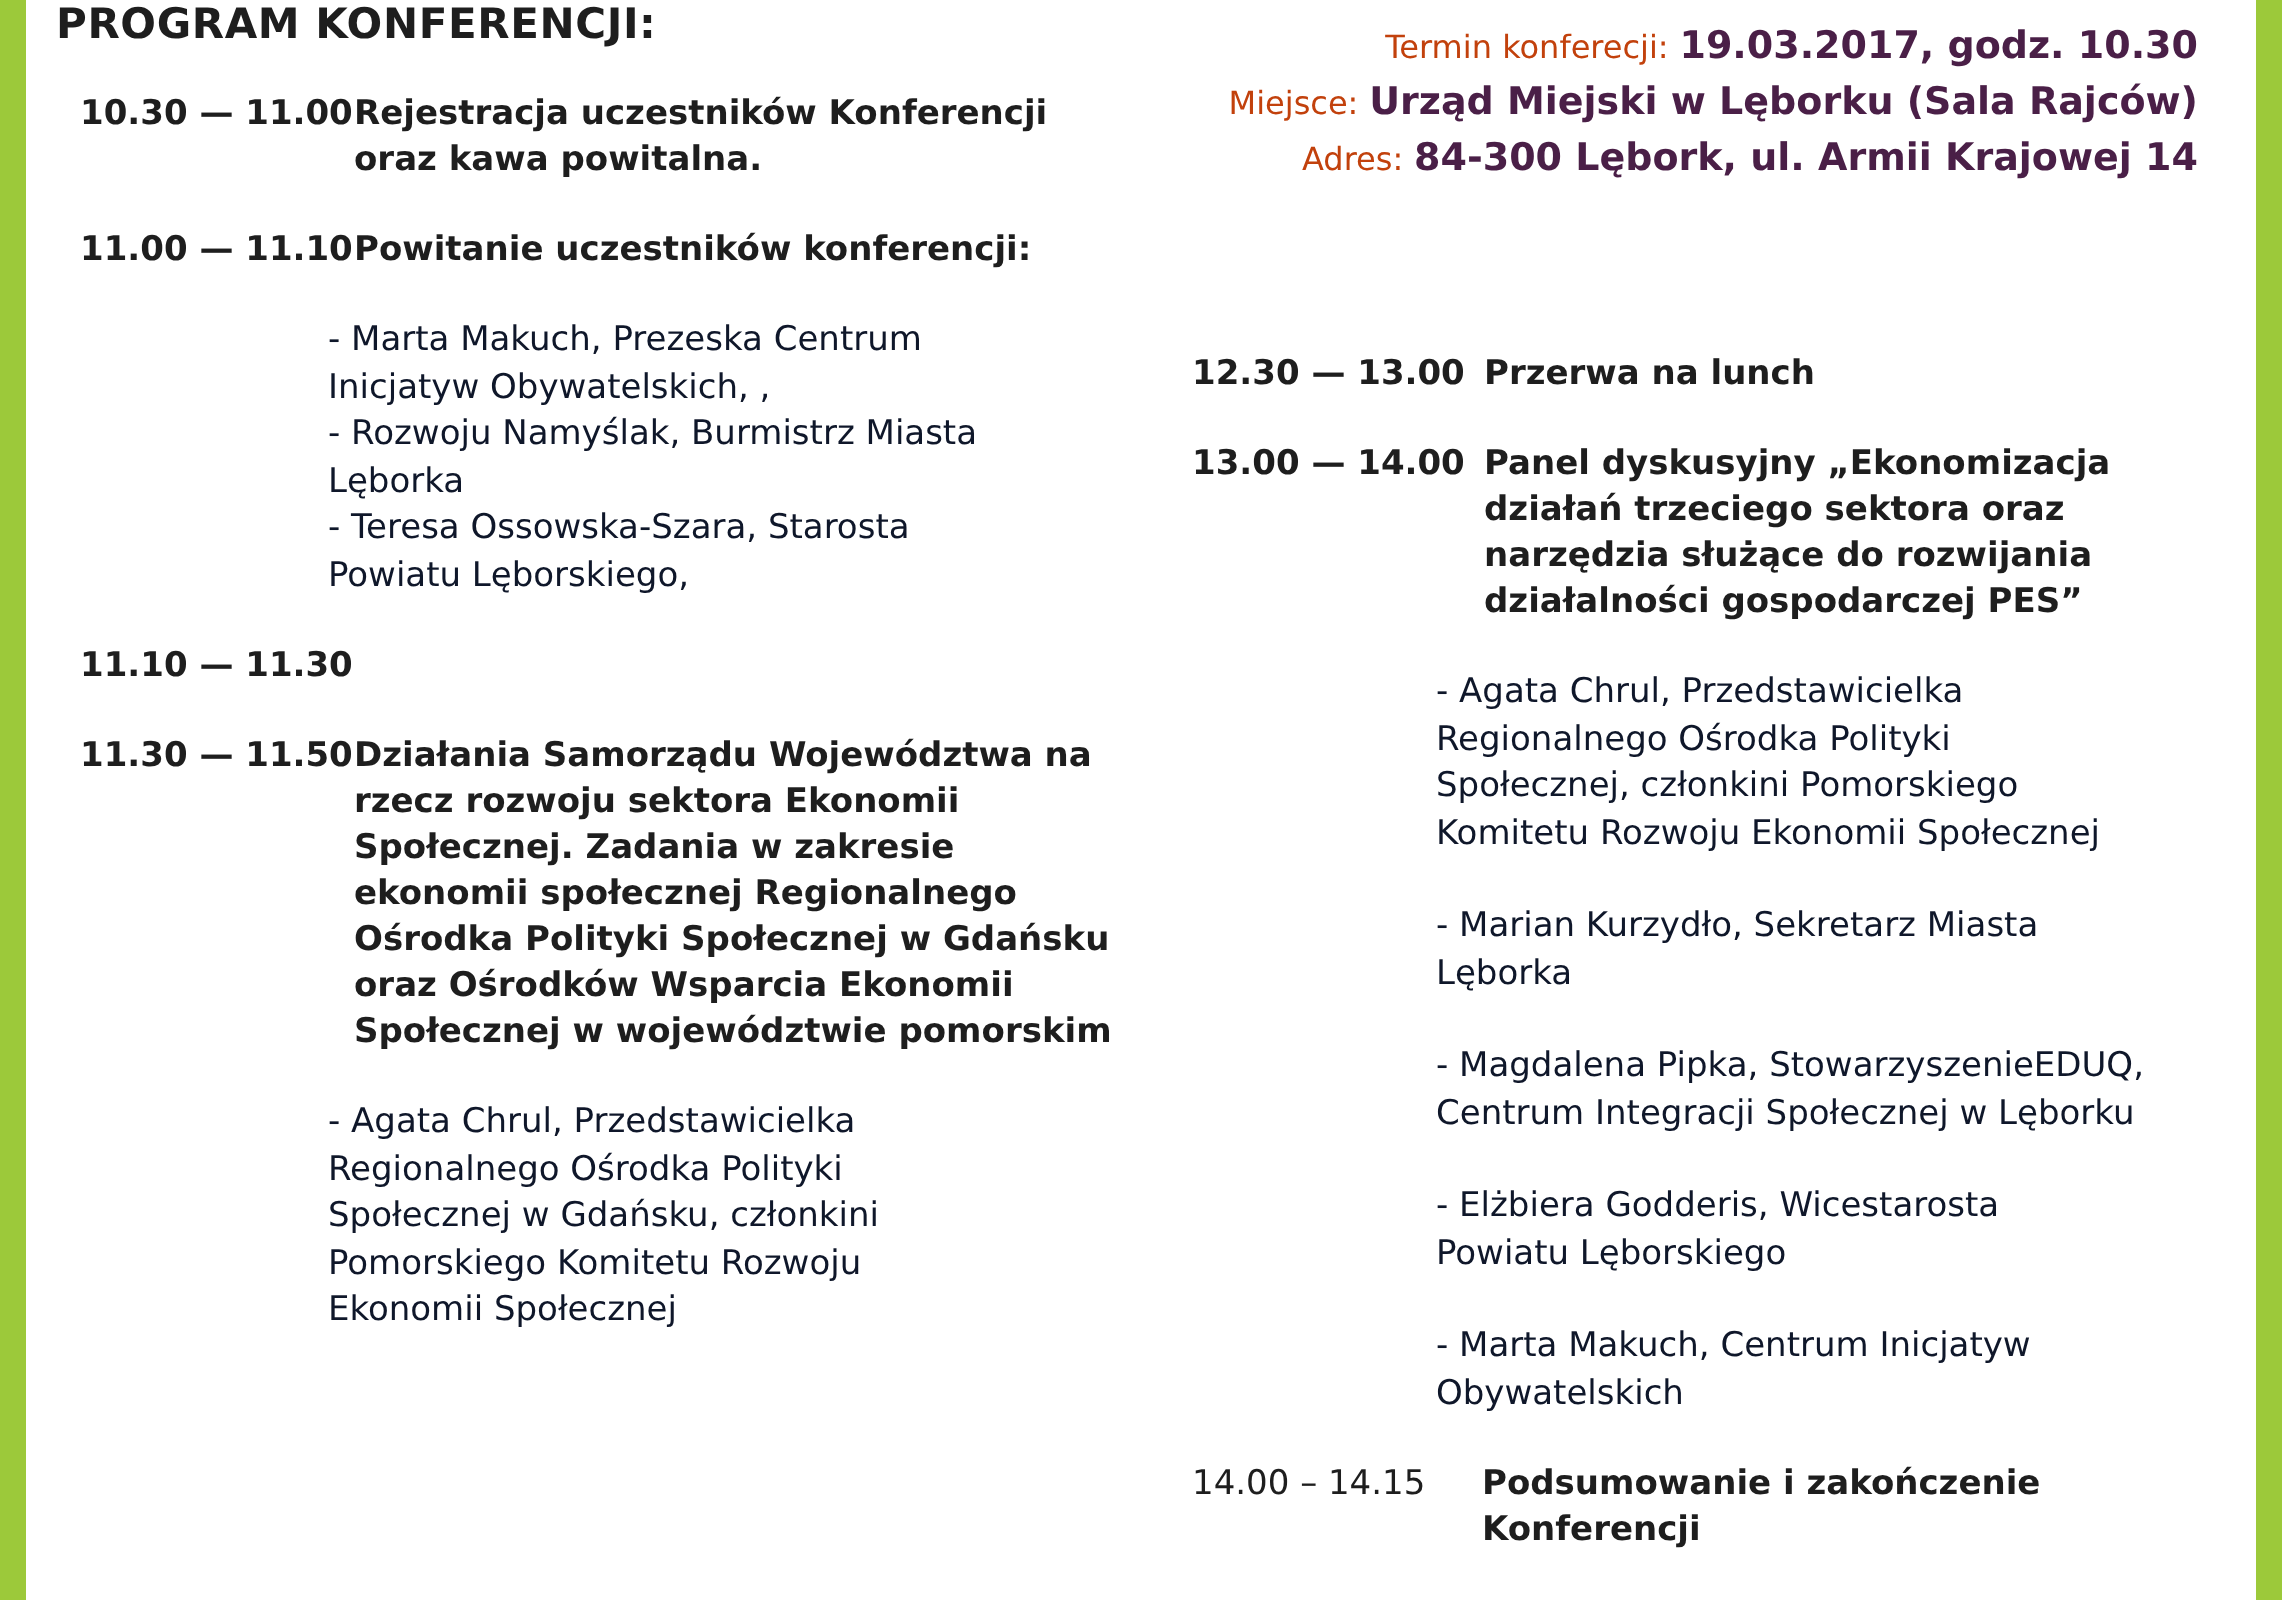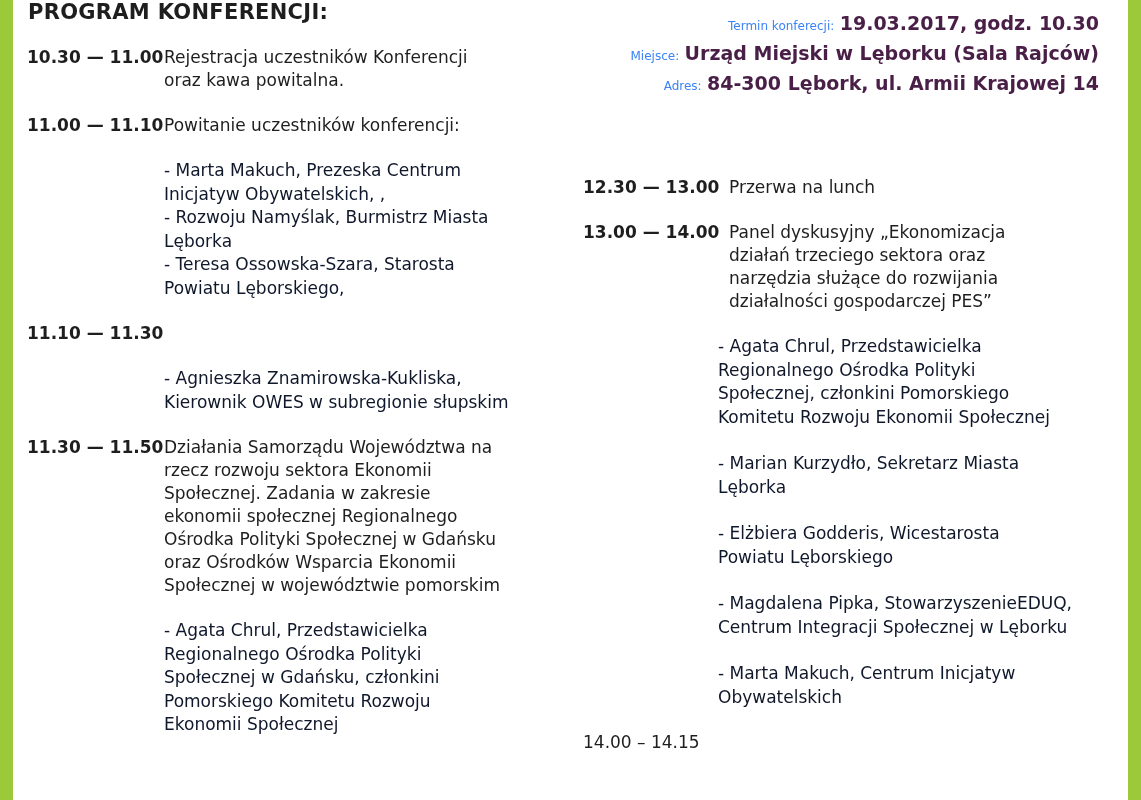--- a/index.html
+++ b/index.html
@@ -13,38 +13,38 @@
   .bar-right { position:absolute; left:1128px; top:0; width:13px; height:800px; background:#9cc93a; }
 
   .title {
     position:absolute; left:28px; top:0px;
     font-size:21px; font-weight:bold; letter-spacing:0.3px; color:#1e1e1e;
     white-space:nowrap;
   }
 
   .info { position:absolute; right:42px; top:10px; text-align:right; color:#5a2a55; }
   .info-row { font-size:17px; line-height:27px; white-space:nowrap; }
-  .info-label { font-weight:normal; color:#3b82f6; font-size:12px; }
+  .info-label { font-weight:normal; color:#c2410c; font-size:16px; }
   .info-value { font-weight:bold; font-size:19px; color:#4a1f47; }
 
   .col { position:absolute; }
   .col-left { left:27px; top:46px; width:550px; }
   .col-right { left:583px; top:176px; width:540px; }
 
   .item { margin-bottom:22px; }
-  .item-head { display:flex; align-items:flex-start; }
+  .item-head { display:flex; align-items:flex-start;margin-left:13px; }
   .time {
     font-weight:bold; font-size:17px; line-height:23px;
     white-space:nowrap; flex:0 0 auto;
   }
   .col-left .time { width:137px; }
   .col-right .time { width:146px; }
   .col-right .time.plain { font-weight:normal; width:145px; }
   .topic {
-    font-weight:normal; font-size:17px; line-height:23px;
+    font-weight:bold; font-size:17px; line-height:23px;
     white-space:pre-line;
   }
   .people { margin-top:22px; }
   .col-left .people { padding-left:137px; }
   .col-right .people { padding-left:135px; }
   .person {
     font-size:17px; line-height:23.5px; white-space:pre-line; color:#0f172a;
   }
   .people.gap .person + .person { margin-top:23px; }
 </style>
@@ -93,24 +93,20 @@
 Lęborka</div>
       <div class="person">- Teresa Ossowska-Szara, Starosta
 Powiatu Lęborskiego,</div>
     </div>
   </div>
 
   <div class="item">
     <div class="item-head">
       <span class="time">11.10 — 11.30</span>
     </div>
-    <div class="people">
-      <div class="person">- Agnieszka Znamirowska-Kukliska,
-Kierownik OWES w subregionie słupskim</div>
-    </div>
   </div>
 
   <div class="item">
     <div class="item-head">
       <span class="time">11.30 — 11.50</span>
       <span class="topic">Działania Samorządu Województwa na
 rzecz rozwoju sektora Ekonomii
 Społecznej. Zadania w zakresie
 ekonomii społecznej Regionalnego
 Ośrodka Polityki Społecznej w Gdańsku
@@ -145,28 +141,30 @@
 narzędzia służące do rozwijania
 działalności gospodarczej PES”</span>
     </div>
     <div class="people gap">
       <div class="person">- Agata Chrul, Przedstawicielka
 Regionalnego Ośrodka Polityki
 Społecznej, członkini Pomorskiego
 Komitetu Rozwoju Ekonomii Społecznej</div>
       <div class="person">- Marian Kurzydło, Sekretarz Miasta
 Lęborka</div>
+      <div class="person">- Magdalena Pipka, StowarzyszenieEDUQ,
+Centrum Integracji Społecznej w Lęborku</div>
       <div class="person">-  Elżbiera Godderis, Wicestarosta
 Powiatu Lęborskiego</div>
-      <div class="person">- Magdalena Pipka, StowarzyszenieEDUQ,
-Centrum Integracji Społecznej w Lęborku</div>
       <div class="person">- Marta Makuch, Centrum Inicjatyw
 Obywatelskich</div>
     </div>
   </div>
 
   <div class="item">
     <div class="item-head">
       <span class="time plain">14.00 – 14.15</span>
+      <span class="topic">Podsumowanie i zakończenie
+Konferencji</span>
     </div>
   </div>
 
 </div>
 
 </body></html>

